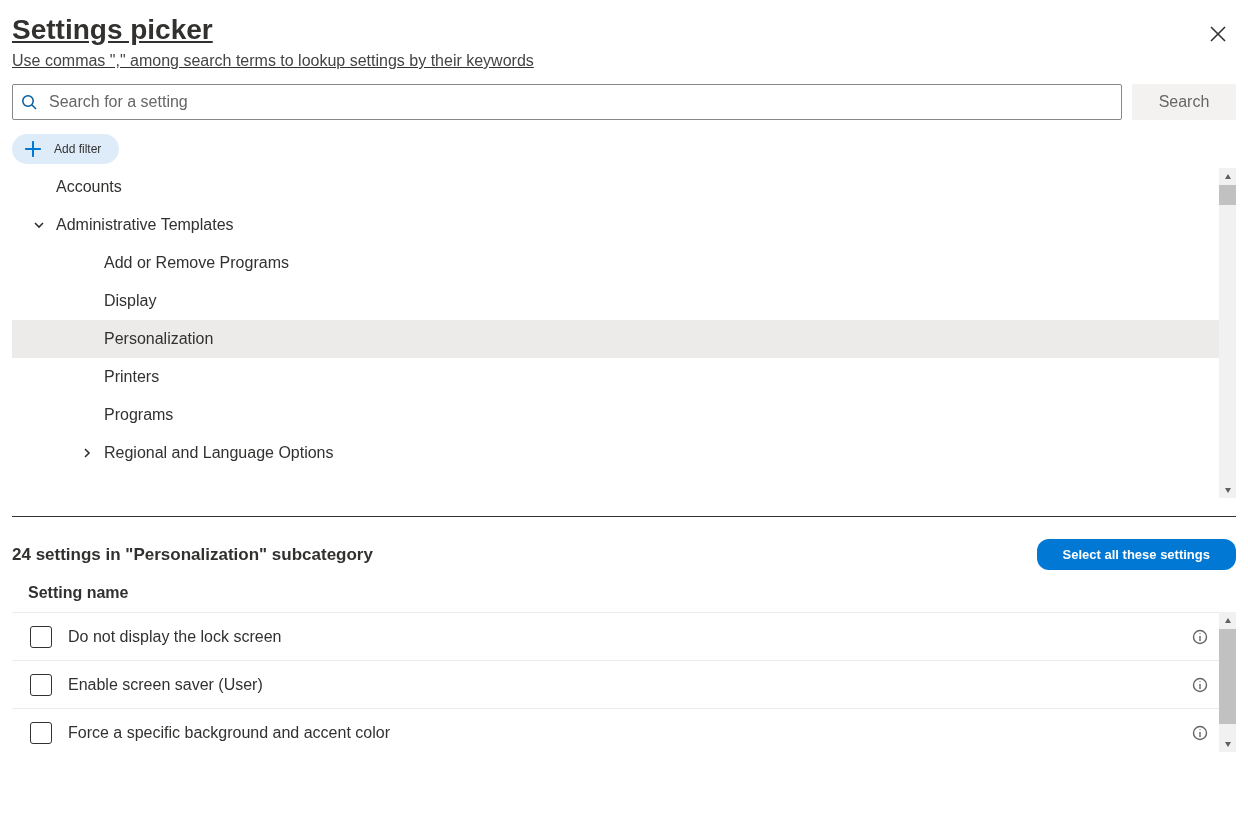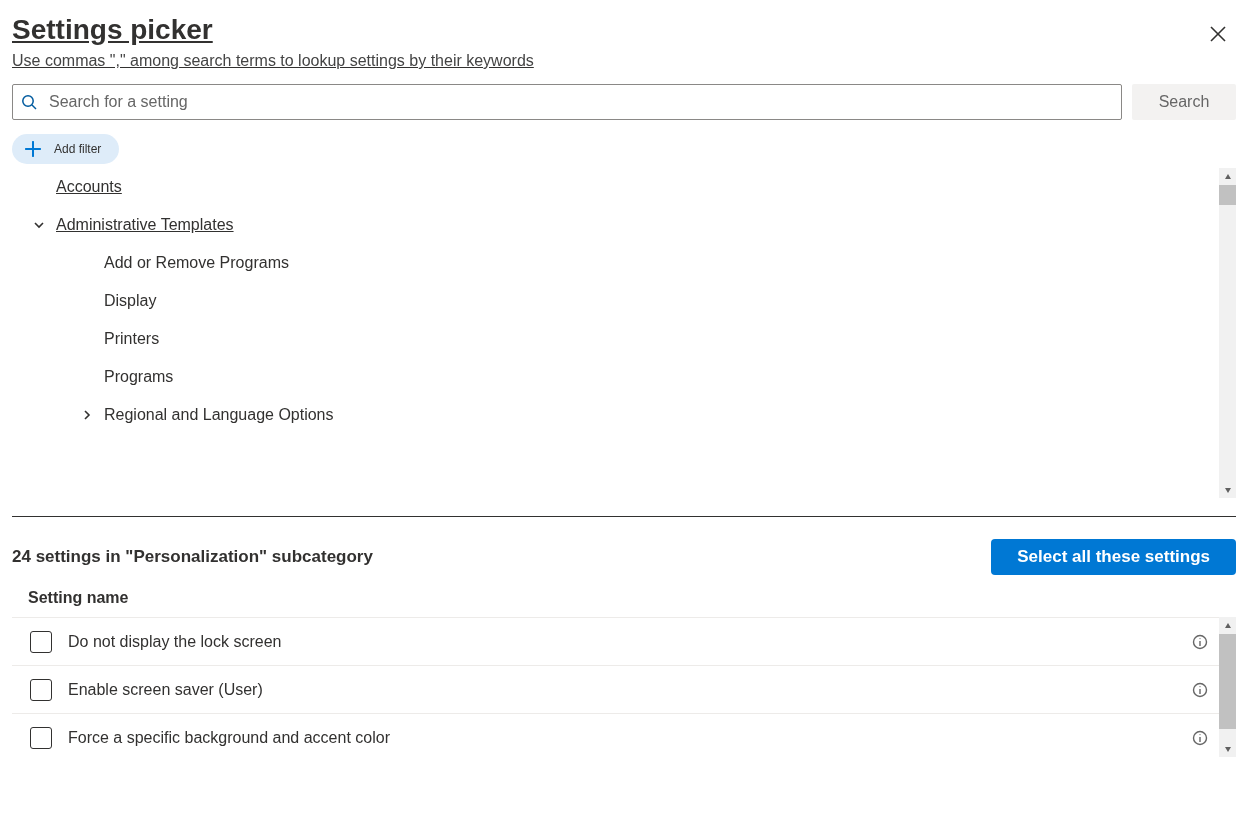--- a/index.html
+++ b/index.html
@@ -123,21 +123,21 @@
     box-sizing: border-box;
   }
   .tree-item.selected { background:#edebe9; }
   .chev {
     width: 14px; height:14px;
     display:inline-flex; align-items:center; justify-content:center;
     margin-right: 10px;
   }
   .chev svg { width:12px; height:12px; stroke:#323130; stroke-width:1.6; fill:none; }
   .chev.placeholder { visibility:hidden; }
-  .lvl0 { padding-left: 20px; text-decoration: underline; }
+  .lvl0 { padding-left: 20px; }
   .lvl1 { padding-left: 44px; }
   .lvl2 { padding-left: 68px; }
   .lvl0.nochevpad { padding-left: 44px; }
 
   .vscroll {
     position: relative;
     width: 17px;
     background: #f1f1f1;
     display:flex; flex-direction:column;
   }
@@ -163,24 +163,24 @@
     display:flex;
     justify-content:space-between;
     align-items:center;
     margin-top: 22px;
   }
   .results-title { font-size: 17px; font-weight:600; }
   .select-all-btn {
     background:#0078d4;
     color:#fff;
     border:none;
-    font-size:17px;
+    font-size:13px;
     font-weight:600;
     padding: 8px 26px;
-    border-radius:4px;
+    border-radius:12px;
     cursor:pointer;
   }
 
   .table-header {
     font-size:16px;
     font-weight:600;
     margin-top: 14px;
     padding-left: 16px;
   }
 
@@ -266,20 +266,24 @@
           </span>
           <span>Administrative Templates</span>
         </div>
         <div class="tree-item lvl2">
           <span class="chev placeholder"></span>
           <span>Add or Remove Programs</span>
         </div>
         <div class="tree-item lvl2">
           <span class="chev placeholder"></span>
           <span>Display</span>
+        </div>
+        <div class="tree-item lvl2 selected">
+          <span class="chev placeholder"></span>
+          <span>Personalization</span>
         </div>
         <div class="tree-item lvl2">
           <span class="chev placeholder"></span>
           <span>Printers</span>
         </div>
         <div class="tree-item lvl2">
           <span class="chev placeholder"></span>
           <span>Programs</span>
         </div>
         <div class="tree-item lvl2">

